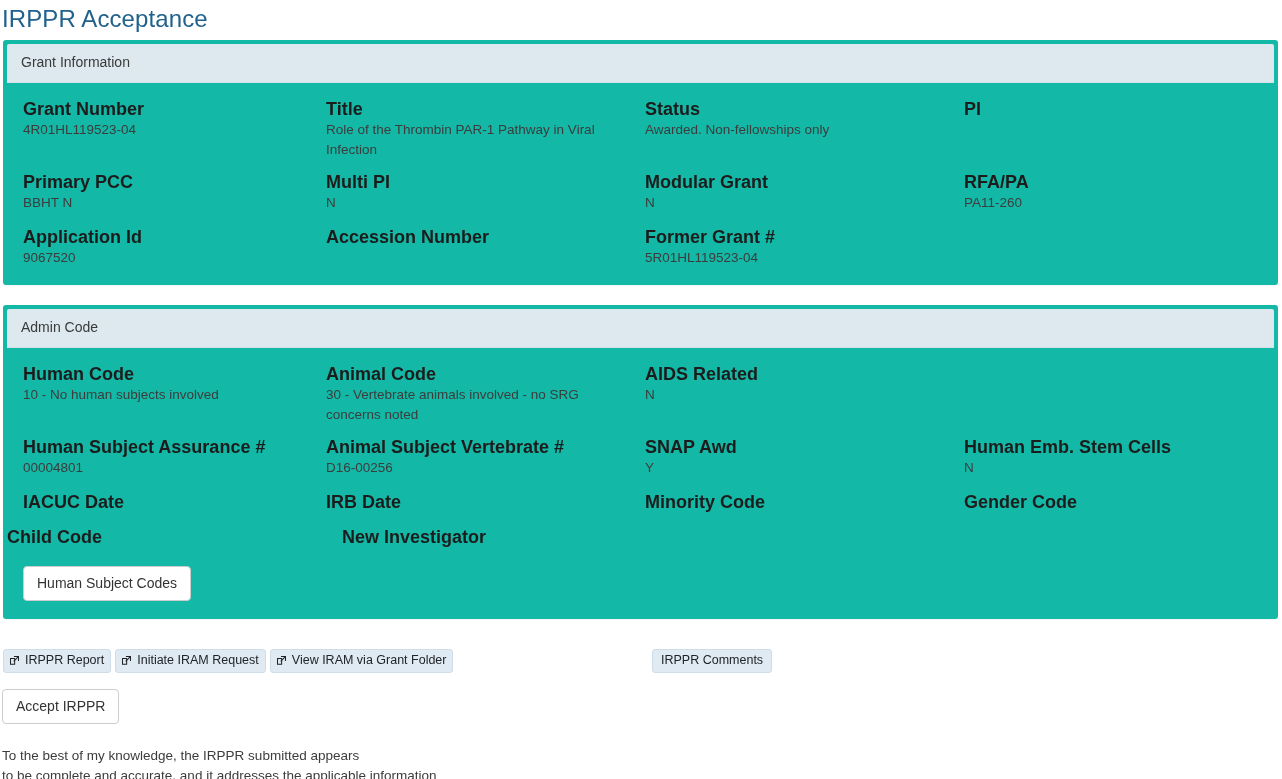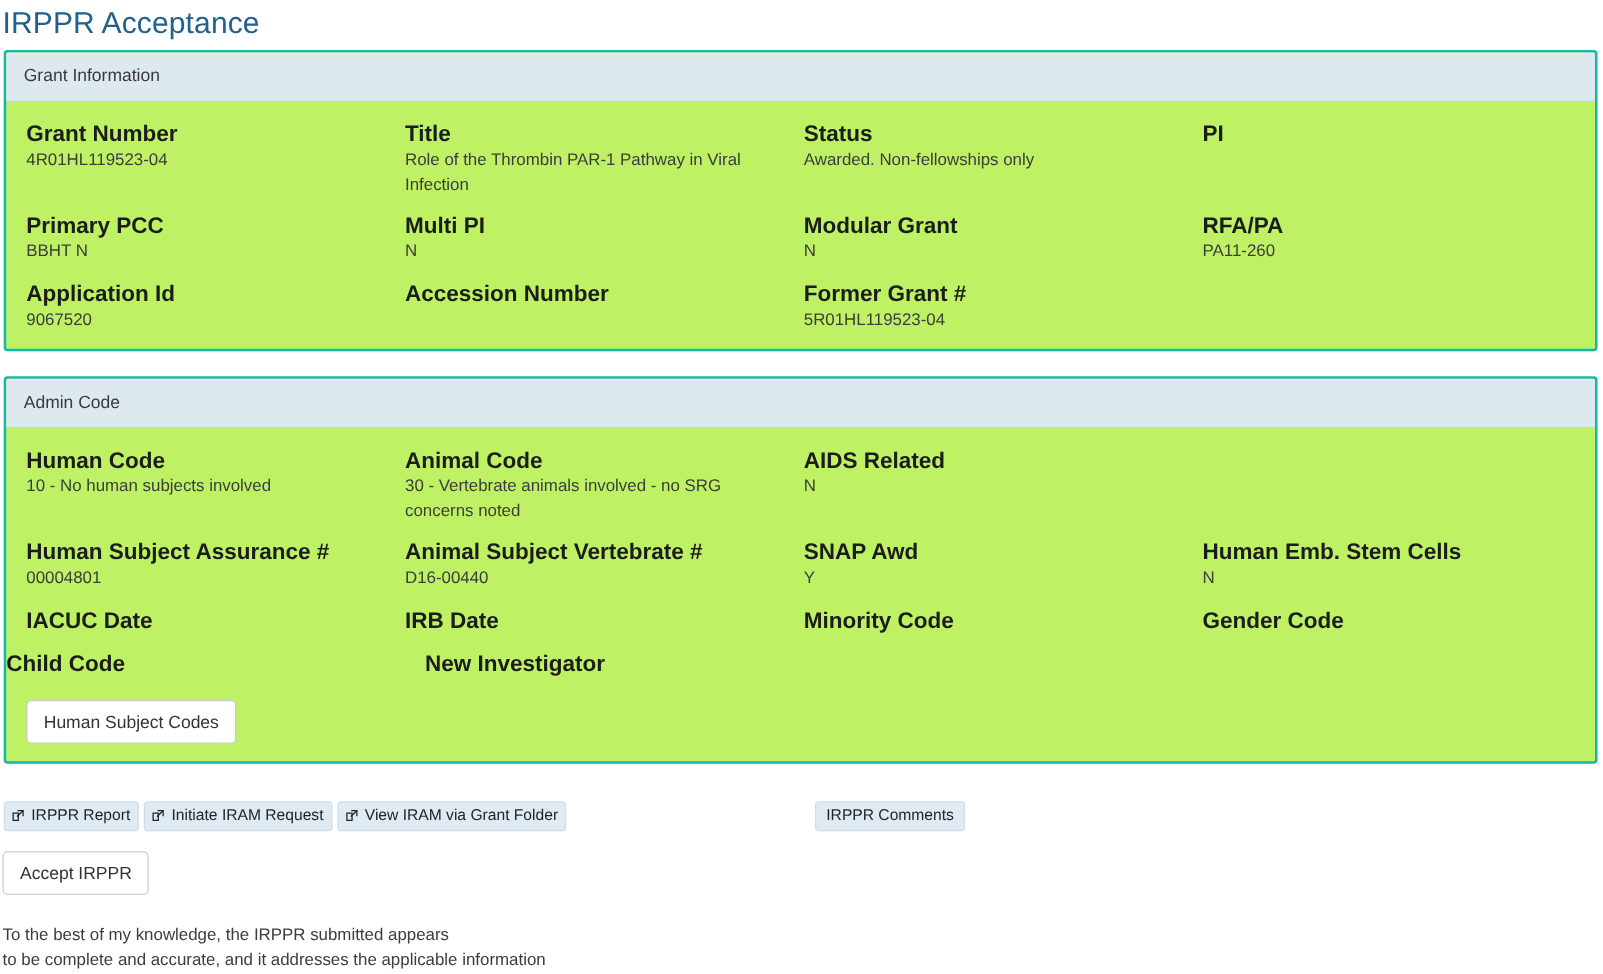--- a/index.html
+++ b/index.html
@@ -26,23 +26,23 @@
     font-weight: 400;
     color: #21618c;
     margin: 0;
     padding: 4px 0 6px 2px;
     line-height: 30px;
     letter-spacing: 0.1px;
   }
 
   
   .panel {
-    border: 2px solid #14b8a6;
+    border: 4px solid #14b8a6;
     border-radius: 3px;
-    background: #bef264;
+    background: #14b8a6;
     margin: 0 4px 20px 3px;
     box-shadow: 0 1px 1px rgba(0,0,0,0.045);
   }
   .panel-heading {
     background: #dde8ef;
     border-bottom: 1px solid #d3e0e9;
     padding: 10px 14px 11px 14px;
     font-size: 14px;
     color: #3a3a3a;
     font-weight: 400;
@@ -268,21 +268,21 @@
 
       <div class="rowgap-sm"></div>
 
       <div class="row">
         <div class="cell c0">
           <div class="f-label">Human Subject Assurance #</div>
           <div class="f-value">00004801</div>
         </div>
         <div class="cell c1">
           <div class="f-label">Animal Subject Vertebrate #</div>
-          <div class="f-value">D16-00440</div>
+          <div class="f-value">D16-00256</div>
         </div>
         <div class="cell c2">
           <div class="f-label">SNAP Awd</div>
           <div class="f-value">Y</div>
         </div>
         <div class="cell c3">
           <div class="f-label">Human Emb. Stem Cells</div>
           <div class="f-value">N</div>
         </div>
       </div>

